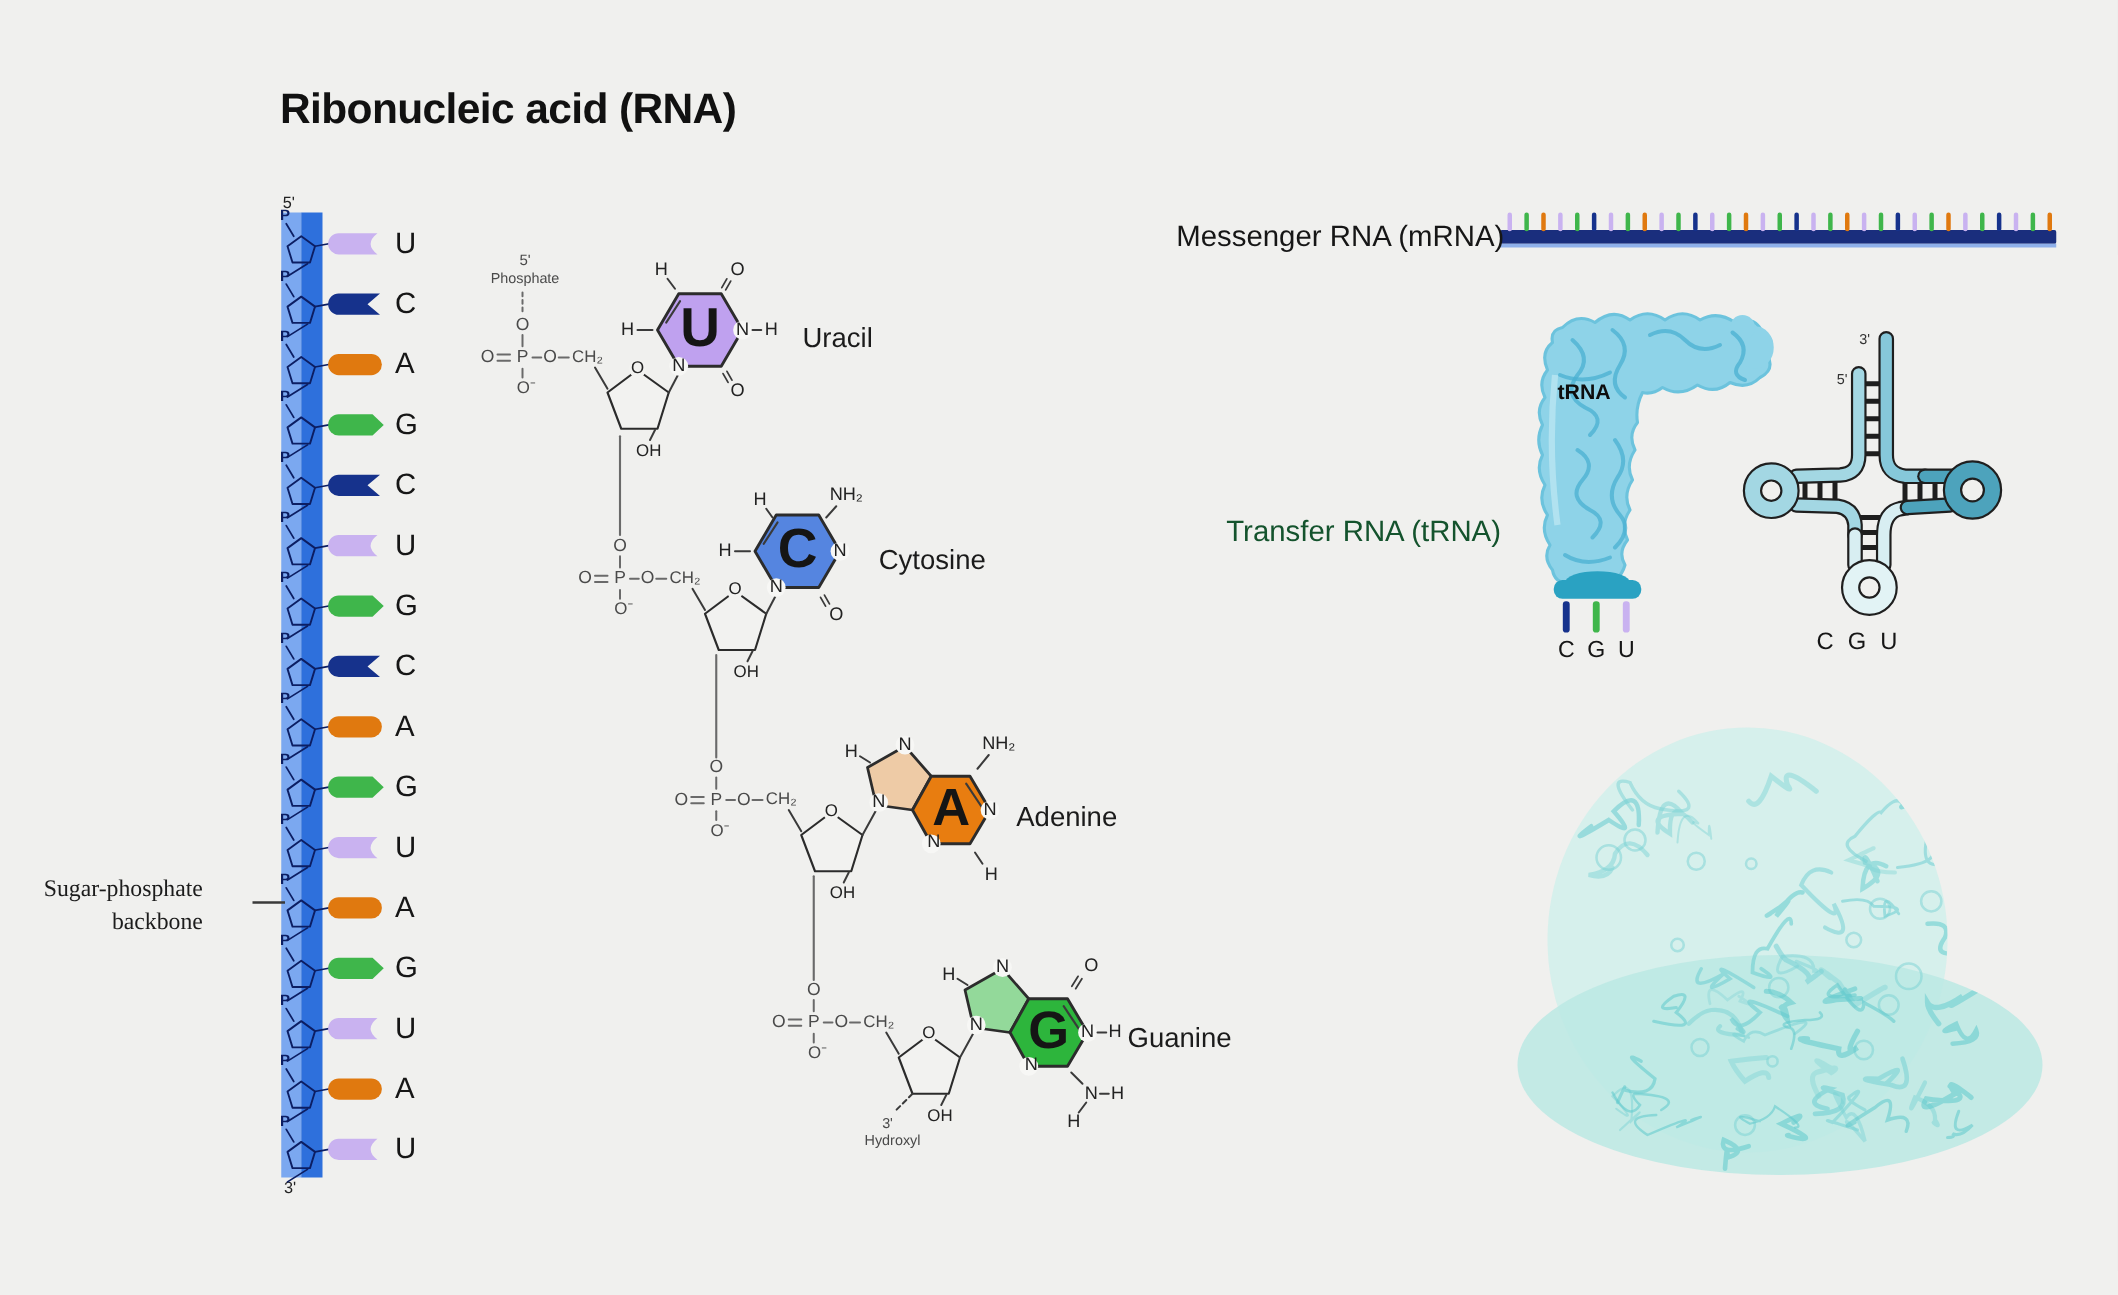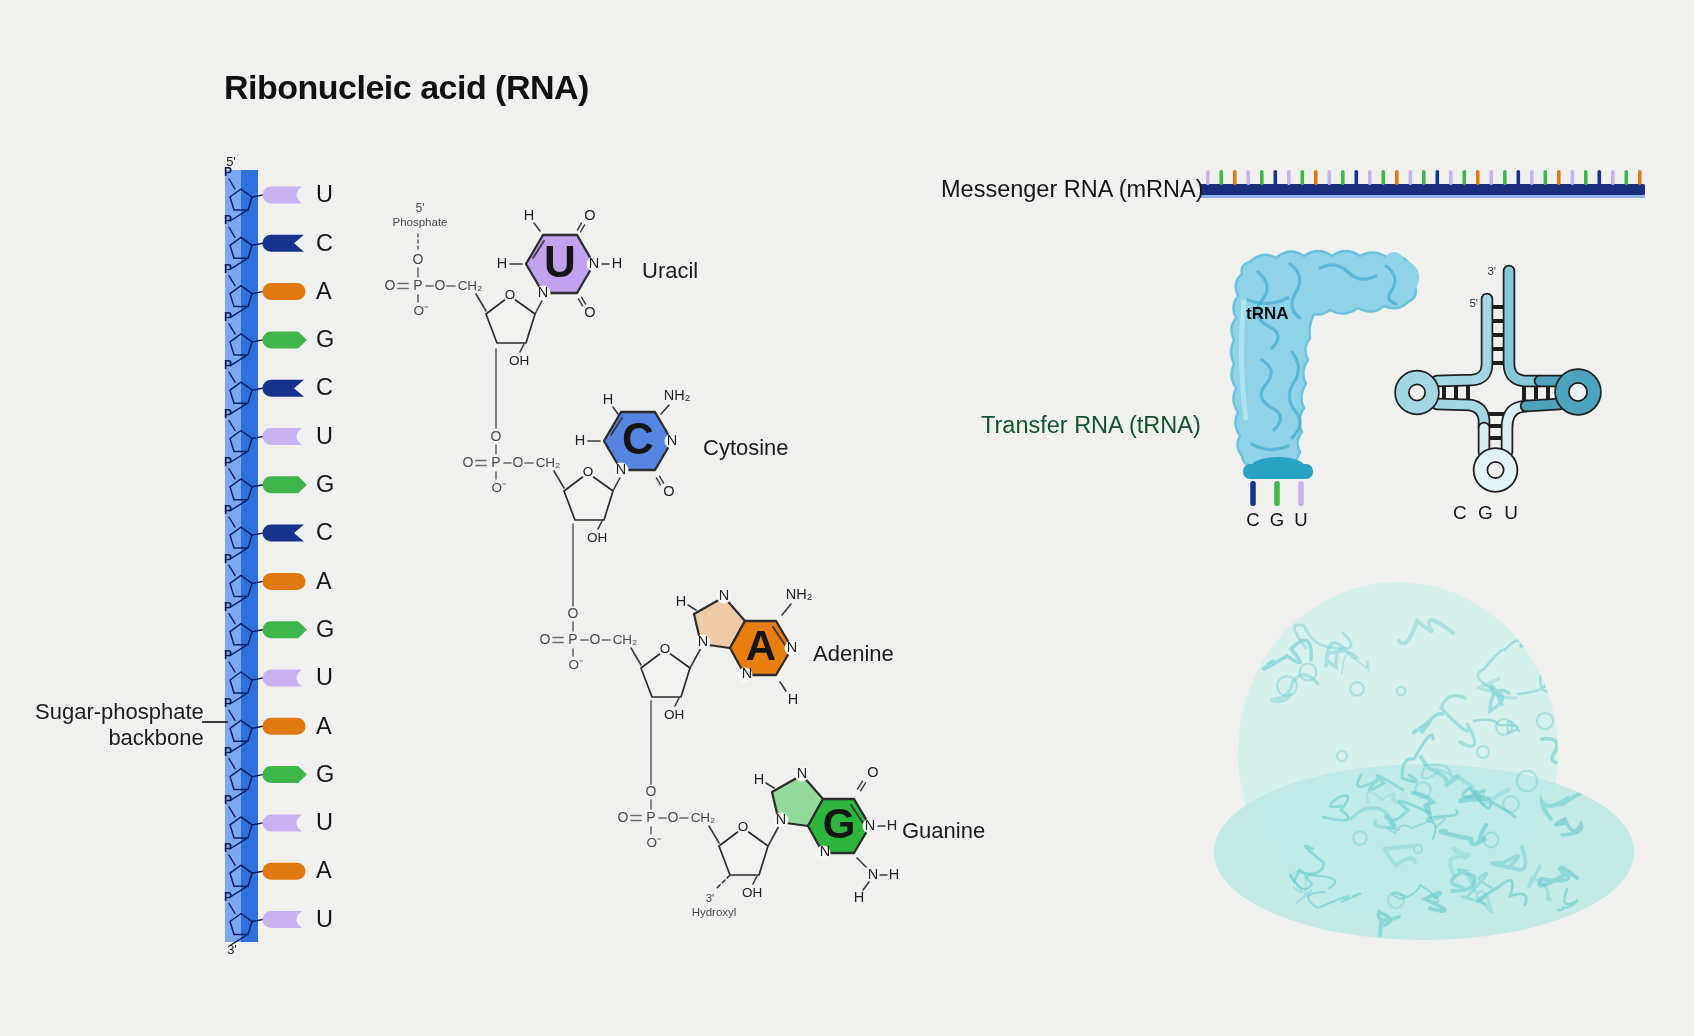--- a/index.html
+++ b/index.html
@@ -1,21 +1,21 @@
 <!DOCTYPE html>
 <html><head>
 <meta charset="utf-8">
 <style>
   html,body{margin:0;padding:0;}
   body{font-family:"Liberation Sans",sans-serif;background:#e9e9e7;}
   #canvas{position:relative;width:1694px;height:1036px;background:#f0f0ee;overflow:hidden;}
   #art{position:absolute;left:0;top:0;}
   .abslabel{position:absolute;color:#1b1b1b;text-align:right;}
   #page-title{left:224px;top:68px;font-size:34px;font-weight:700;letter-spacing:-0.5px;color:#111;}
-  #backbone-label{left:35px;top:699px;font-size:22px;line-height:26px;color:#1c1c1c;}
+  #backbone-label{left:35px;top:699px;font-size:19px;line-height:26px;color:#1c1c1c;font-family:Liberation Serif, serif;}
   #backbone-pointer{position:absolute;left:202px;top:721px;width:26px;height:2px;background:#3a3a3a;}
   #mrna-label{left:941px;top:176px;font-size:23.5px;color:#161616;}
   #trna-label{left:981px;top:376px;font-size:23.5px;color:#14532d;margin-top:36px;}
   text{font-family:"Liberation Sans",sans-serif;}
 </style>
 </head>
 <body>
 
 <div id="canvas" style="background: rgb(240, 240, 238);">
   <svg id="art" width="1694" height="1036" viewBox="0 0 1694 1036">

